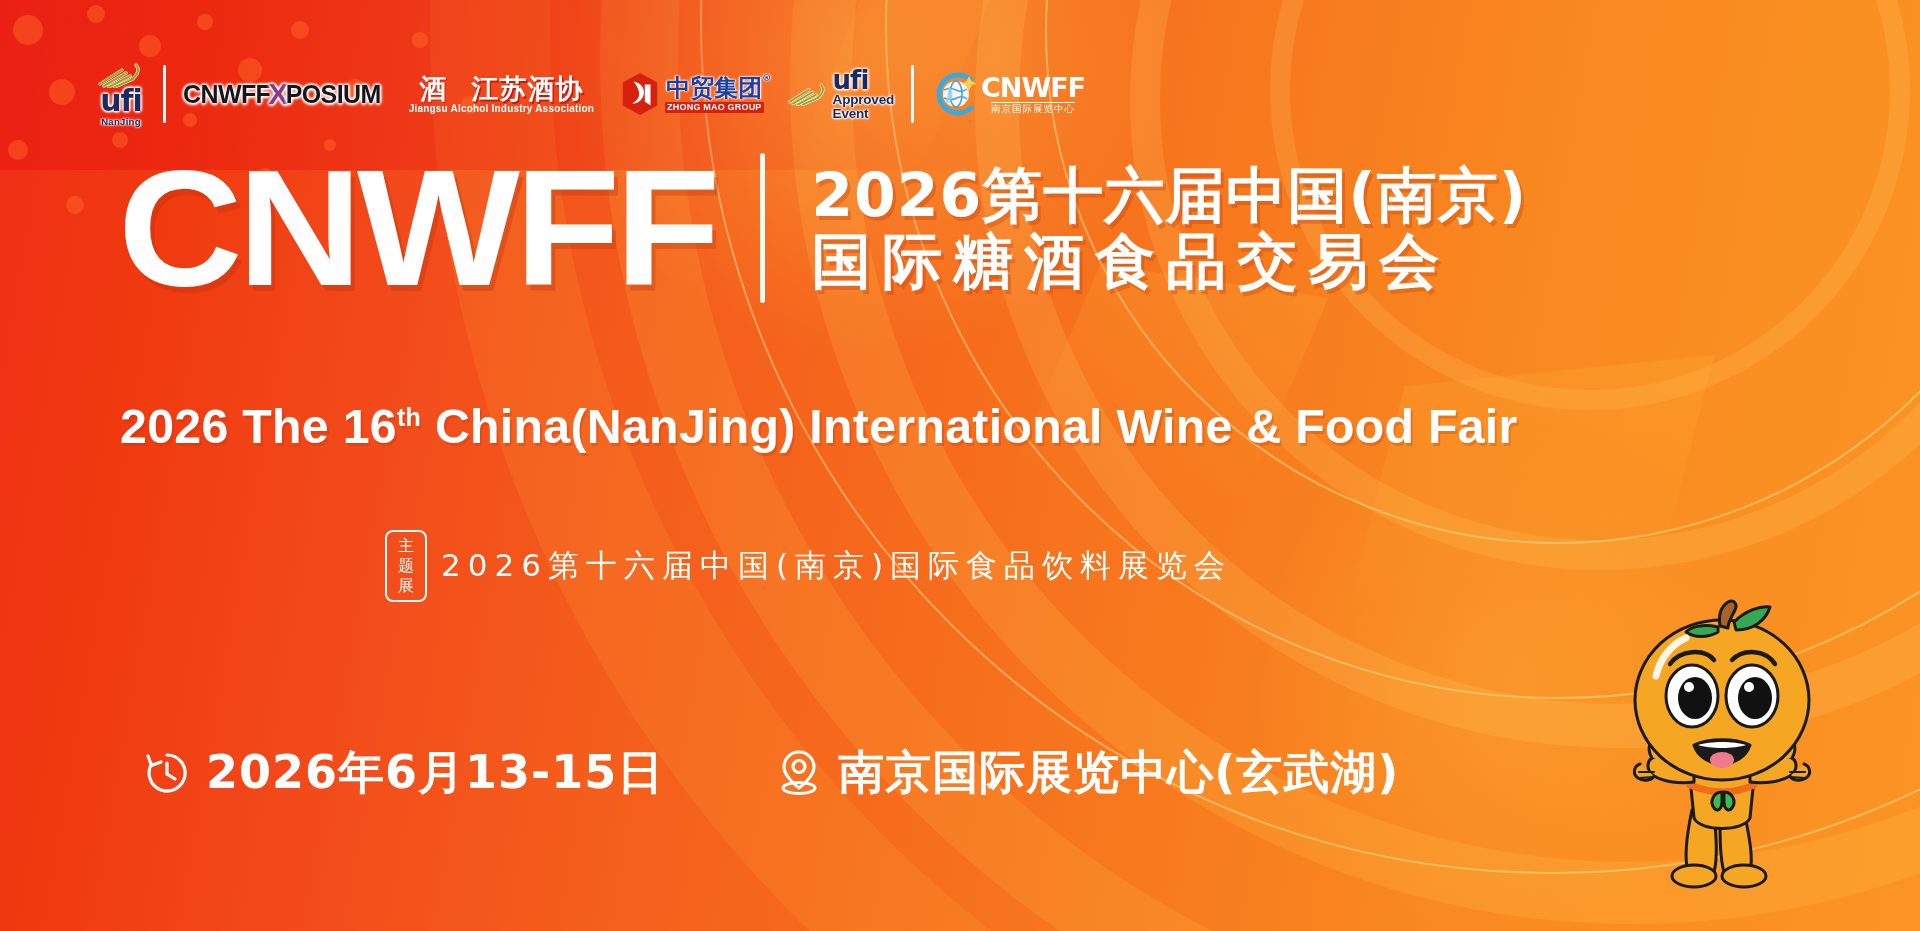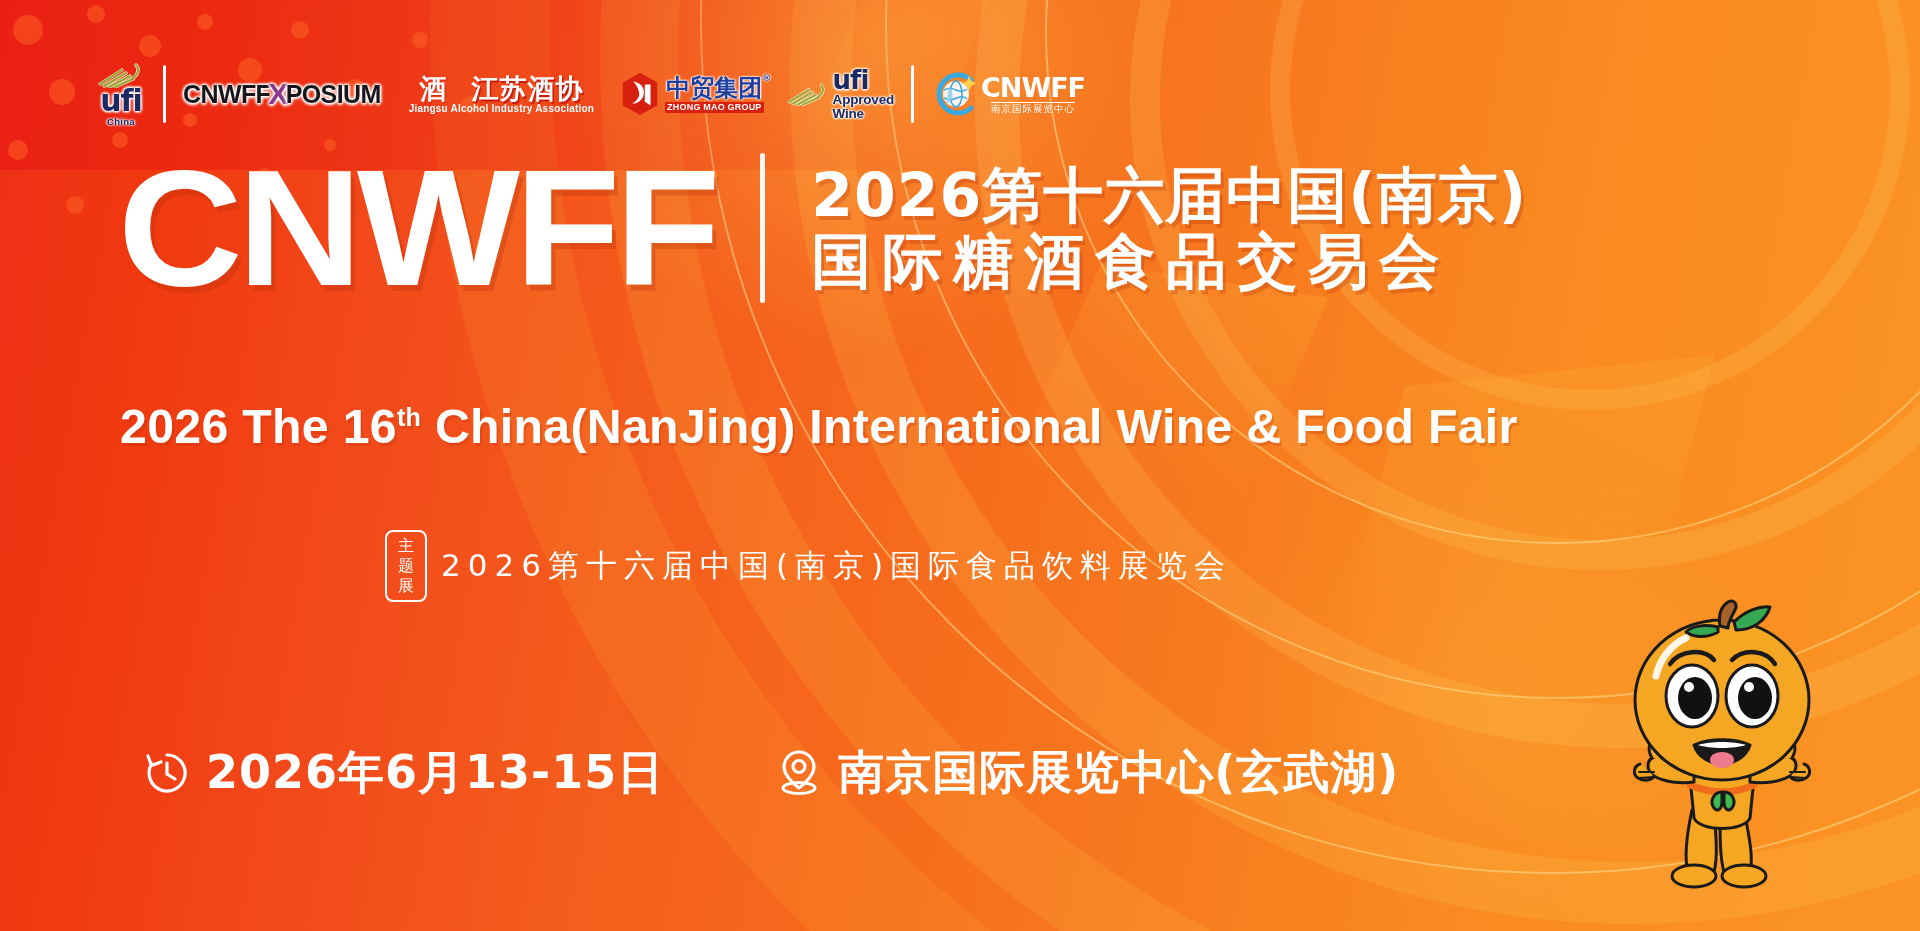--- a/index.html
+++ b/index.html
@@ -218,21 +218,21 @@
           </g>
           <g stroke="#9aa32a" stroke-width="2.2" fill="none" stroke-linecap="round">
             <path d="M4 22 L26 8"></path>
               <path d="M8 24 L30 11"></path>
               <path d="M13 25 L34 14"></path>
             <path d="M19 25 L37 17"></path>
               <path d="M36 17 C42 13 44 7 40 3"></path>
           </g>
         </svg>
         <div class="ufi-word">ufi</div>
-        <div class="ufi-member-lbl">China</div>
+        <div class="ufi-member-lbl">NanJing</div>
       </div>
     </div>
 
     <div class="logo-sep"></div>
 
     <div class="logo-cell">
       <div class="comex">
         <span>CNWFF</span>
           <span class="xm">X</span>
           <span>POSIUM</span>
@@ -285,21 +285,21 @@
             <path d="M4 24 L26 10"></path>
               <path d="M8 26 L30 13"></path>
               <path d="M13 27 L34 16"></path>
             <path d="M19 27 L37 19"></path>
               <path d="M36 19 C42 15 44 9 40 5"></path>
           </g>
         </svg>
         <div class="ufi-appr-txt">
           <div class="ufi-appr-word">ufi</div>
           <div class="ufi-appr-sub">Approved</div>
-          <div class="ufi-appr-sub">Wine</div>
+          <div class="ufi-appr-sub">Event</div>
         </div>
       </div>
     </div>
 
     <div class="logo-sep"></div>
 
     <div class="logo-cell">
       <div class="cnwff-logo">
         <svg width="48" height="48" viewBox="0 0 48 48">
           <path d="M40 10 A19 19 0 1 0 40 38" stroke="#3aa9e0" stroke-width="5" fill="none" stroke-linecap="round"></path>

